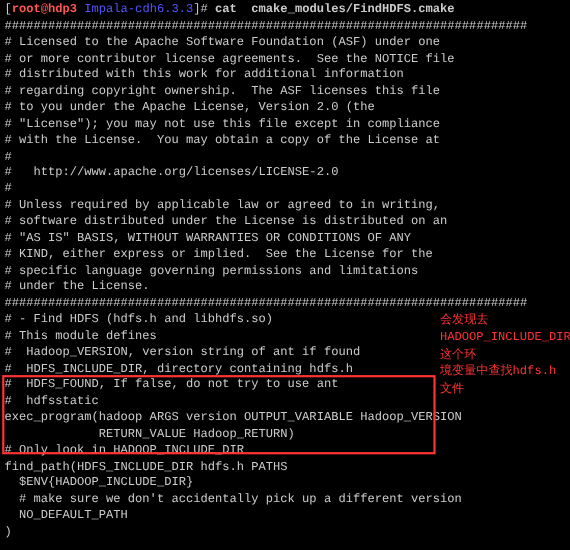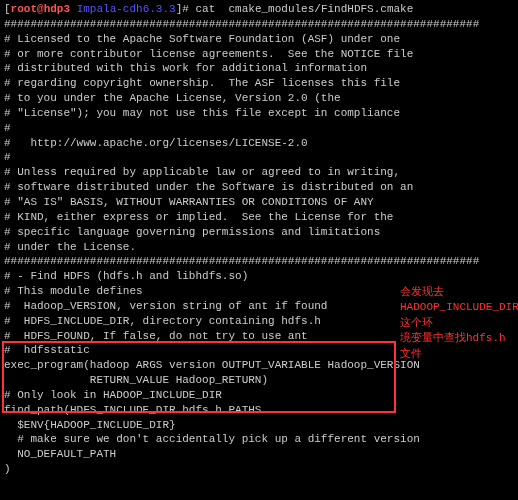--- a/index.html
+++ b/index.html
@@ -15,21 +15,21 @@
       color: #ccc;
       width: 518px;
       height: 500px;
       overflow: hidden;
       position: relative;
       padding: 2px 4px;
     }
     .prompt-user { color: #ff5555; font-weight: bold; }
     .prompt-at { color: #ff5555; }
     .prompt-path { color: #5555ff; }
-    .prompt-cmd { color: #ccc; }
+    .prompt-cmd { color: #ccc; font-weight: bold; }
     .comment { color: #ccc; }
     .annotation {
       position: absolute;
       right: 6px;
       top: 285px;
       color: #ff3333;
       font-size: 11px;
       line-height: 1.4;
       width: 112px;
     }
@@ -48,25 +48,26 @@
 <div>
   <div class="line"><span>[</span><span class="prompt-user">root</span><span class="prompt-at">@</span><span class="prompt-user">hdp3</span><span class="prompt-path"> Impala-cdh6.3.3</span><span>]# </span><span class="prompt-cmd">cat  cmake_modules/FindHDFS.cmake</span></div>
   <div id="file-lines">
       <div class="line comment">########################################################################</div>
       <div class="line comment"># Licensed to the Apache Software Foundation (ASF) under one</div>
       <div class="line comment"># or more contributor license agreements.  See the NOTICE file</div>
       <div class="line comment"># distributed with this work for additional information</div>
       <div class="line comment"># regarding copyright ownership.  The ASF licenses this file</div>
       <div class="line comment"># to you under the Apache License, Version 2.0 (the</div>
       <div class="line comment"># "License"); you may not use this file except in compliance</div>
+      <div class="line comment"># with the License.  You may obtain a copy of the License at</div>
       <div class="line comment">#</div>
       <div class="line comment">#   http://www.apache.org/licenses/LICENSE-2.0</div>
       <div class="line comment">#</div>
       <div class="line comment"># Unless required by applicable law or agreed to in writing,</div>
-      <div class="line comment"># software distributed under the Software is distributed on an</div>
+      <div class="line comment"># software distributed under the License is distributed on an</div>
       <div class="line comment"># "AS IS" BASIS, WITHOUT WARRANTIES OR CONDITIONS OF ANY</div>
       <div class="line comment"># KIND, either express or implied.  See the License for the</div>
       <div class="line comment"># specific language governing permissions and limitations</div>
       <div class="line comment"># under the License.</div>
       <div class="line comment">########################################################################</div>
       <div class="line comment"></div>
       <div class="line comment"># - Find HDFS (hdfs.h and libhdfs.so)</div>
       <div class="line comment"># This module defines</div>
       <div class="line comment">#  Hadoop_VERSION, version string of ant if found</div>
       <div class="line comment">#  HDFS_INCLUDE_DIR, directory containing hdfs.h</div>

